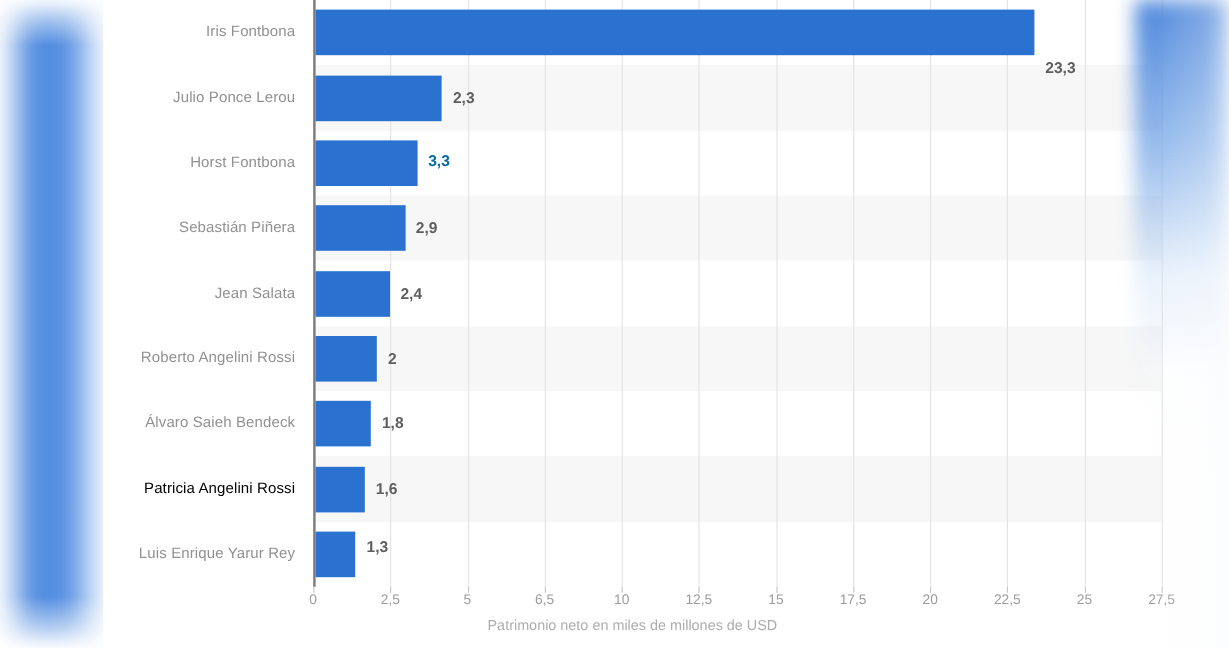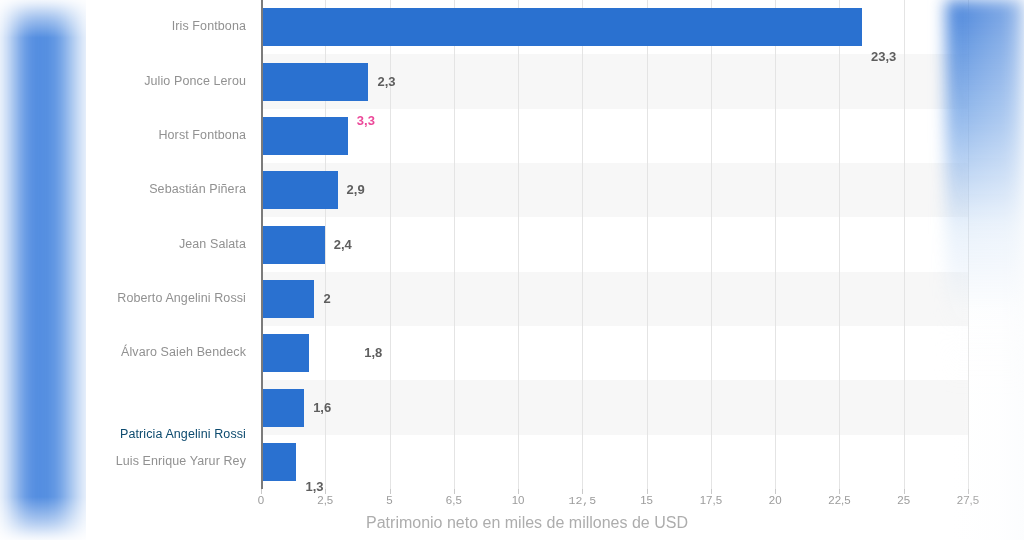--- a/index.html
+++ b/index.html
@@ -158,21 +158,21 @@
     white-space: nowrap;
   }
 
   
   #x-axis-title {
     position: absolute;
     top: 514px;
     left: 0;
     width: 882px;
     text-align: center;
-    font-size: 16px;
+    font-size: 12px;
     color: #adadad;
     white-space: nowrap;
   }
 </style>
 </head>
 <body>
 
 <div id="screen">
 
   <div id="band-left" class="edge-band"></div>
@@ -225,41 +225,41 @@
         <div class="bar" style="top: 442.833px; height: 38px; width: 33.4218px; background: rgb(42, 113, 208);"></div>
       </div>
     <div id="labels-layer">
         <div class="cat-label" style="top: 19.1667px; color: rgb(145, 145, 145);">Iris Fontbona</div>
         <div class="cat-label" style="top: 73.5px; color: rgb(145, 145, 145);">Julio Ponce Lerou</div>
         <div class="cat-label" style="top: 127.833px; color: rgb(145, 145, 145);">Horst Fontbona</div>
         <div class="cat-label" style="top: 182.167px; color: rgb(145, 145, 145);">Sebastián Piñera</div>
         <div class="cat-label" style="top: 236.5px; color: rgb(145, 145, 145);">Jean Salata</div>
         <div class="cat-label" style="top: 290.833px; color: rgb(145, 145, 145);">Roberto Angelini Rossi</div>
         <div class="cat-label" style="top: 345.167px; color: rgb(145, 145, 145);">Álvaro Saieh Bendeck</div>
-        <div class="cat-label" style="top: 399.5px; color: #0c4a6e; margin-top: 27px;">Patricia Angelini Rossi</div>
+        <div class="cat-label" style="top: 399.5px; color: #000000;">Patricia Angelini Rossi</div>
         <div class="cat-label" style="top: 453.833px; color: rgb(145, 145, 145);">Luis Enrique Yarur Rey</div>
       </div>
     <div id="values-layer">
         <div class="val-label" style="left: 785.022px; top: 19.1667px; color: rgb(94, 94, 94); margin-top: 30px;">23,3</div>
         <div class="val-label" style="left: 291.407px; top: 73.5px; color: rgb(94, 94, 94);">2,3</div>
-        <div class="val-label" style="left: 270.84px; top: 113px; color: #ec4899;">3,3</div>
+        <div class="val-label" style="left: 270.84px; top: 126px; color: #0369a1;">3,3</div>
         <div class="val-label" style="left: 260.556px; top: 182.167px; color: rgb(94, 94, 94); text-align: center;">2,9</div>
         <div class="val-label" style="left: 247.702px; top: 236.5px; color: rgb(94, 94, 94);">2,4</div>
         <div class="val-label" style="left: 237.418px; top: 290.833px; color: rgb(94, 94, 94);">2</div>
-        <div class="val-label" style="left: 232.276px; top: 345.167px; color: rgb(94, 94, 94); margin-left: 46px;">1,8</div>
+        <div class="val-label" style="left: 232.276px; top: 345.167px; color: rgb(94, 94, 94);">1,8</div>
         <div class="val-label" style="left: 227.135px; top: 399.5px; color: rgb(94, 94, 94);">1,6</div>
-        <div class="val-label" style="left: 219.422px; top: 479px; color: rgb(94, 94, 94);">1,3</div>
+        <div class="val-label" style="left: 219.422px; top: 448px; color: rgb(94, 94, 94);">1,3</div>
       </div>
     <div id="xticks-layer">
         <div class="x-tick-label" style="left: 175px; color: rgb(156, 156, 156);">0</div>
         <div class="x-tick-label" style="left: 239.273px; color: rgb(156, 156, 156);">2,5</div>
         <div class="x-tick-label" style="left: 303.545px; color: rgb(156, 156, 156);">5</div>
         <div class="x-tick-label" style="left: 367.818px; color: rgb(156, 156, 156);">6,5</div>
         <div class="x-tick-label" style="left: 432.091px; color: rgb(156, 156, 156);">10</div>
-        <div class="x-tick-label" style="left: 496.364px; color: rgb(156, 156, 156); font-family: Liberation Mono, monospace;">12,5</div>
+        <div class="x-tick-label" style="left: 496.364px; color: rgb(156, 156, 156);">12,5</div>
         <div class="x-tick-label" style="left: 560.636px; color: rgb(156, 156, 156);">15</div>
         <div class="x-tick-label" style="left: 624.909px; color: rgb(156, 156, 156);">17,5</div>
         <div class="x-tick-label" style="left: 689.182px; color: rgb(156, 156, 156); text-align: right;">20</div>
         <div class="x-tick-label" style="left: 753.455px; color: rgb(156, 156, 156);">22,5</div>
         <div class="x-tick-label" style="left: 817.727px; color: rgb(156, 156, 156);">25</div>
         <div class="x-tick-label" style="left: 882px; color: rgb(156, 156, 156);">27,5</div>
       </div>
     <div id="x-axis-title">Patrimonio neto en miles de millones de USD</div>
   </div>
 

